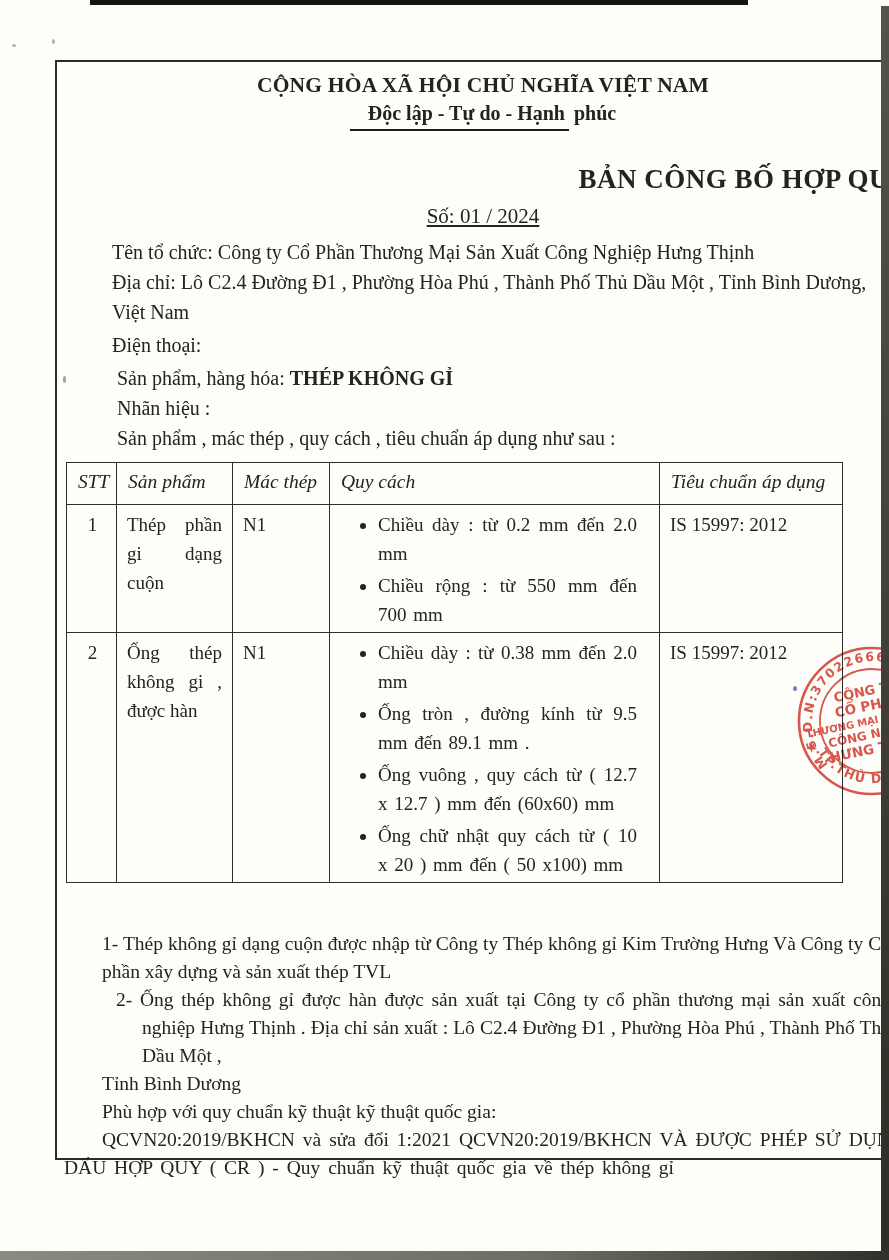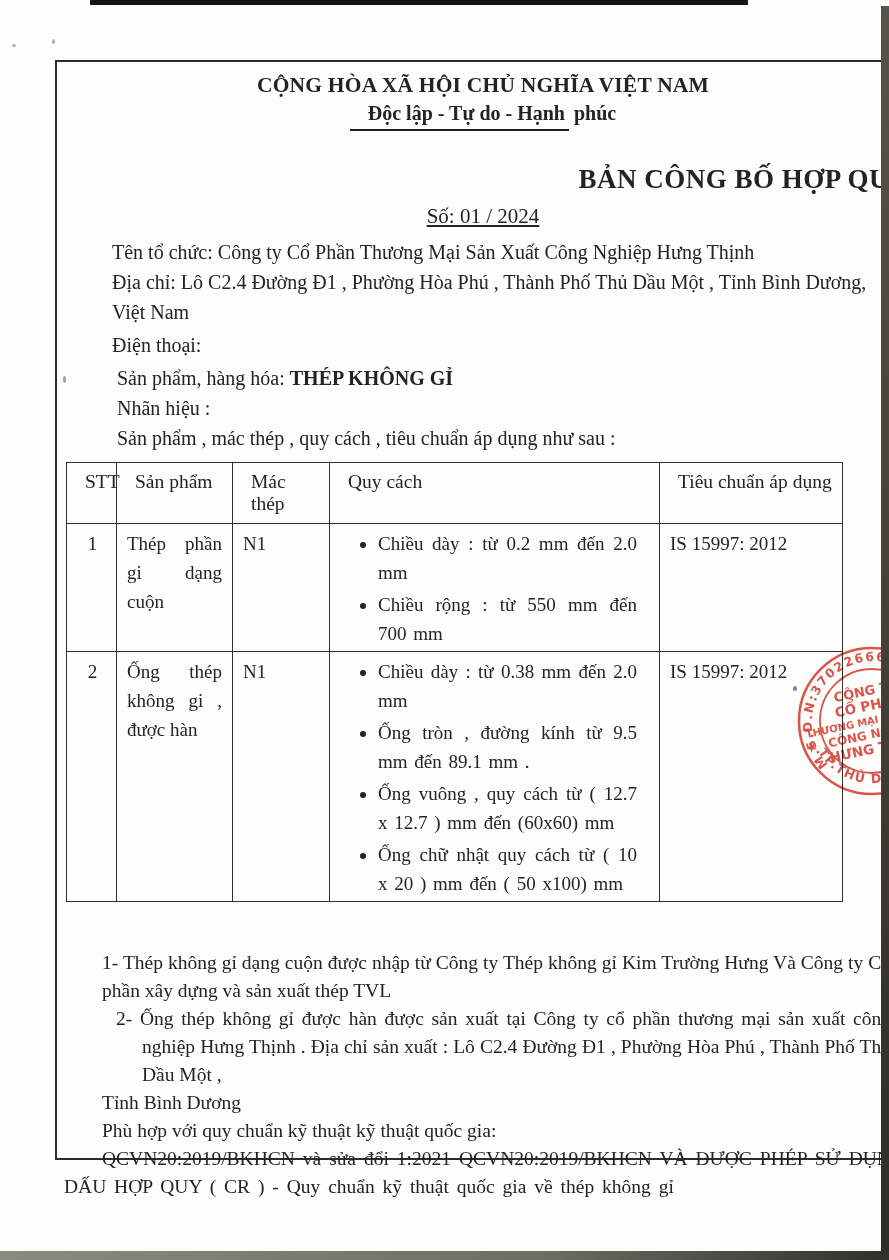--- a/index.html
+++ b/index.html
@@ -38,21 +38,21 @@
   .info .gap { margin-top:3px; }
   .indent-sm { padding-left:5px; }
 
   table.spec-table {
     border-collapse:collapse; table-layout:fixed;
     margin:9px 0 0 9px; width:776px; font-size:19px;
   }
   .spec-table th, .spec-table td {
     border:1.6px solid #2e2e2e; vertical-align:top; box-sizing:border-box;
   }
-  .spec-table th { font-weight:normal; text-align:left; padding:8px 8px 8px 18px; height:42px; font-size:19.5px; }
+  .spec-table th { font-weight:normal; text-align:left; padding:8px 8px 8px 11px; height:42px; font-size:19.5px;font-style:italic; }
   .spec-table th.c, .spec-table td.c { text-align:center; }
   .spec-table td { padding:5px 8px 0 10px; line-height:29px; }
   .spec-table td.product { text-align:justify; padding-right:10px; }
   .spec-table td.grade   { text-align:left; }
   ul.specs { margin:0; padding:0 14px 0 38px; }
   ul.specs li { margin:0 0 3px; line-height:29px; text-align:justify; word-spacing:2px; }
 
   .notes { margin:47px 18px 0 45px; font-size:19.5px; line-height:28px; }
   .notes p { margin:0; }
   .note-1 { text-align:justify; }

